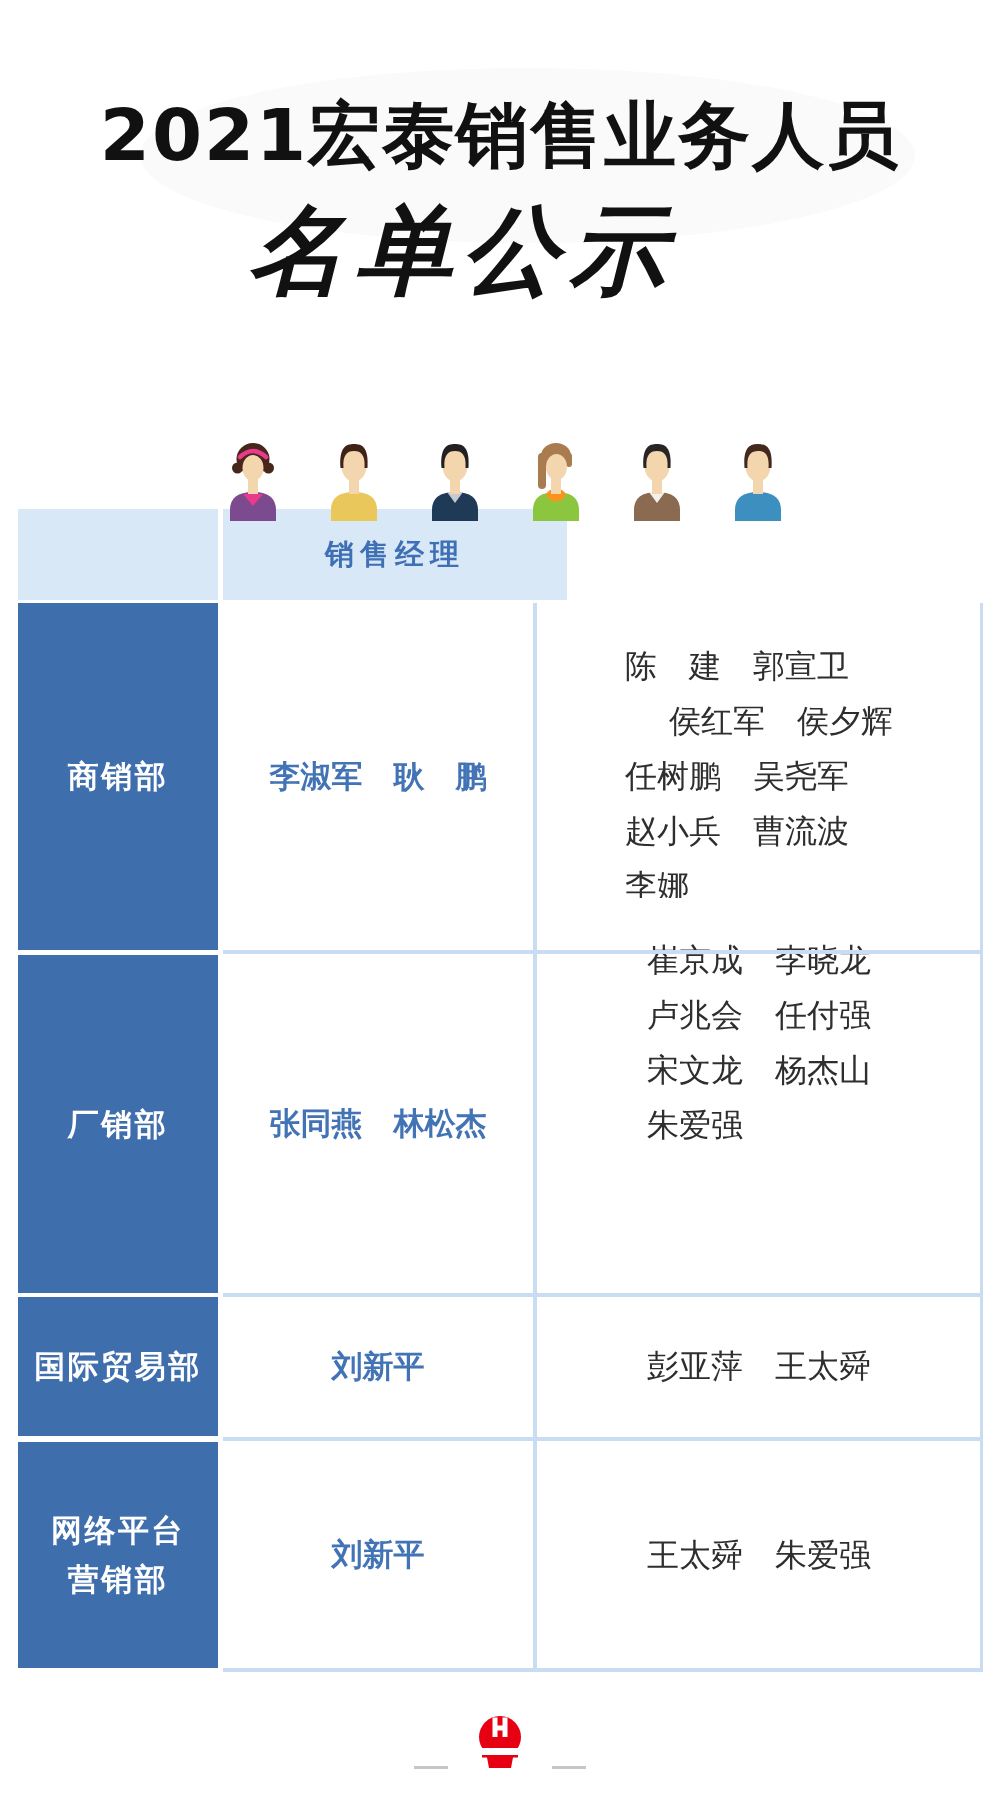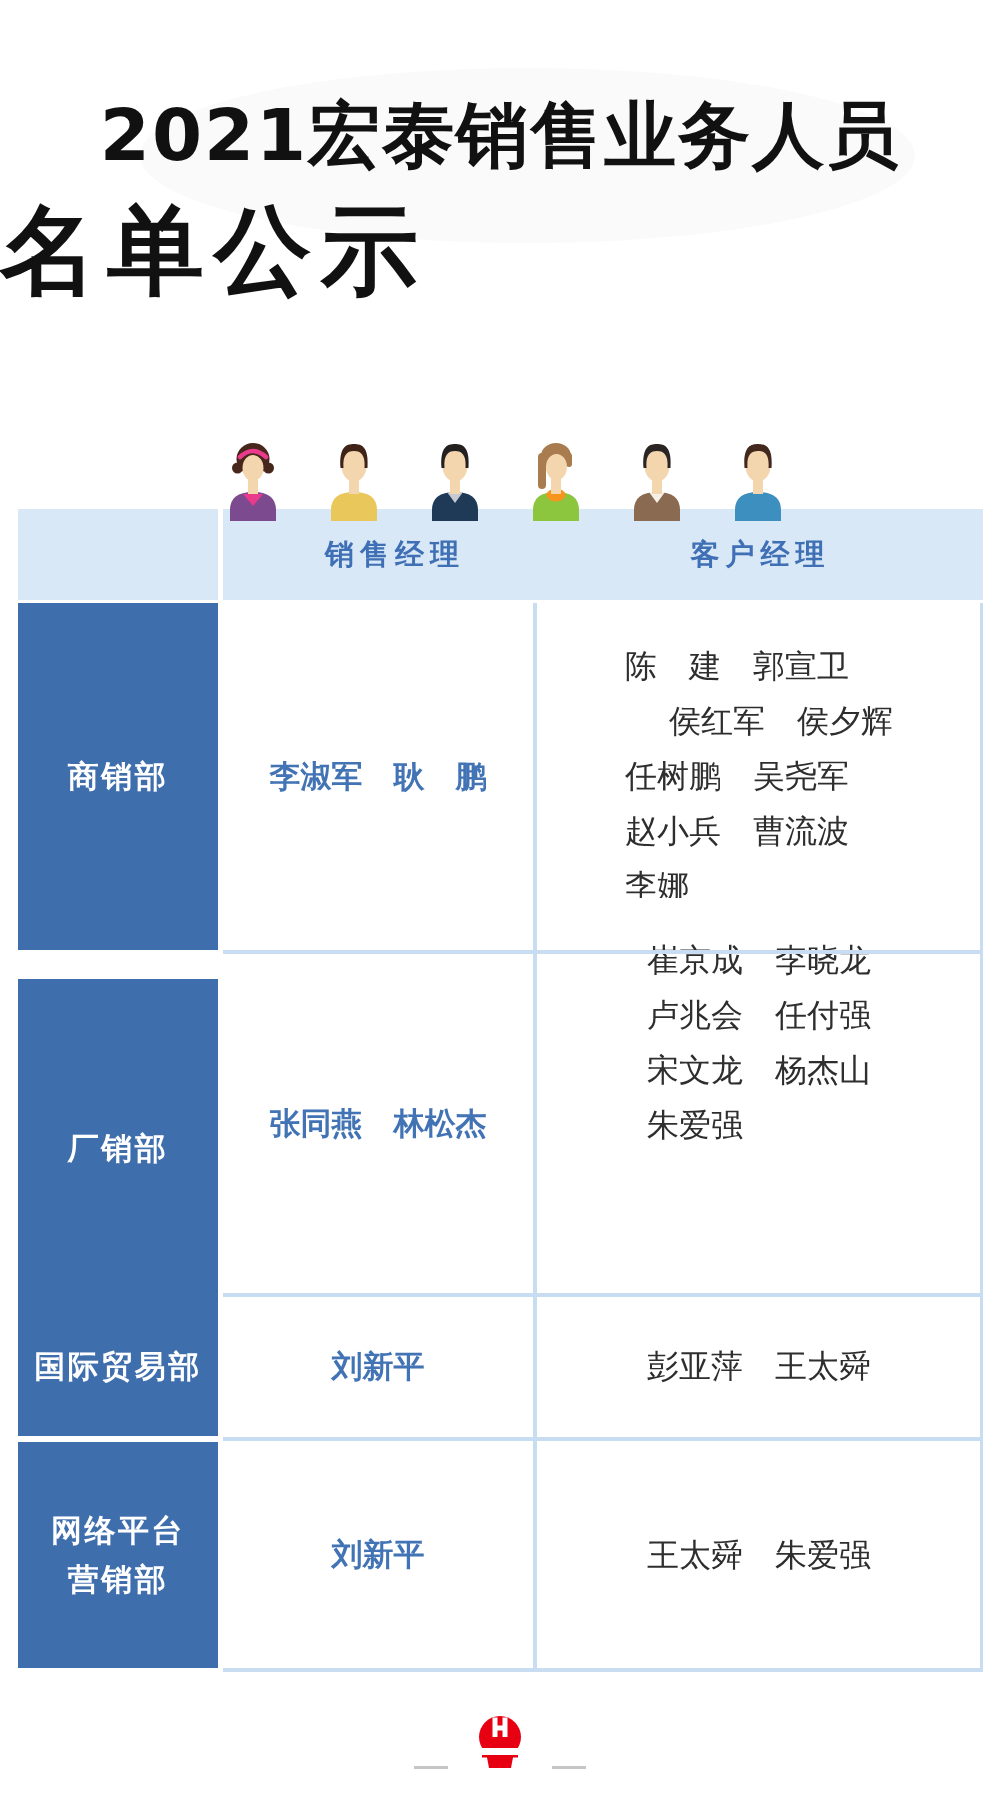--- a/index.html
+++ b/index.html
@@ -22,23 +22,23 @@
   .blob{
     position:absolute;left:140px;top:68px;width:775px;height:175px;
     background:#fafafa;border-radius:50%;
   }
   .title1{
     position:absolute;left:0;top:96px;width:1000px;text-align:center;
     font-size:72px;font-weight:900;letter-spacing:2px;color:var(--title-text);
     line-height:1.1;white-space:nowrap;
   }
   .title2{
-    position:absolute;left:0;top:198px;width:924px;
+    position:absolute;left:0;top:198px;width:924px;text-align:center;
     font-size:97px;font-weight:900;letter-spacing:10px;color:var(--title-text);
-    line-height:1.1;white-space:nowrap;
+    line-height:1.1;white-space:nowrap;font-style:italic;
   }
   .avatar{position:absolute;top:435px;width:60px;height:86px;z-index:3;}
   .avatar svg{display:block;width:60px;height:86px;}
   .hdr-cell{
     position:absolute;top:509px;height:91px;background:var(--header-bg);
     display:flex;align-items:center;justify-content:center;z-index:1;
     font-size:29px;font-weight:700;letter-spacing:6px;color:var(--header-text);
   }
   .dept-cell{
     position:absolute;left:18px;width:200px;background:var(--accent-blue);
@@ -130,37 +130,36 @@
           <path d="M7,86 V75 Q7,57 30,57 Q53,57 53,75 V86 Z" fill="#3d8fbf"></path>
           <rect x="25" y="42" width="10" height="17" fill="#f3d6ae"></rect>
           <ellipse cx="30" cy="31" rx="12.5" ry="15.5" fill="#f3d6ae"></ellipse>
           <path d="M16.5,33 C15,12 22,9 30,9 C38,9 45,12 43.5,33 L40.5,33 C41.5,20 37,16 30,16 C23,16 18.5,20 19.5,33 Z" fill="#43291d"></path>
         </svg>
       </div>
     </div>
 
   <div class="hdr-cell" style="left:18px;width:200px;"></div>
   <div class="hdr-cell" style="left:223px;width:344px;">销售经理</div>
-  <div class="hdr-cell" style="left:538px;width:445px;">客户经理</div>
 
   <div id="table-body">
       <div class="dept-cell" style="top: 603px; height: 347px;">
         <div class="dept-line">商销部</div>
       </div>
       <div class="mgr-cell" style="top: 603px; height: 347px;">李淑军　耿　鹏</div>
       <div class="cust-cell" style="top: 603px; height: 347px;">
         <div class="cust-block">
           <div class="cust-line" style="line-height: 55px;">陈　建　郭宣卫</div>
           <div class="cust-line" style="line-height: 55px; margin-left: 44px;">侯红军　侯夕辉</div>
           <div class="cust-line" style="line-height: 55px;">任树鹏　吴尧军</div>
           <div class="cust-line" style="line-height: 55px;">赵小兵　曹流波</div>
           <div class="cust-line" style="line-height: 55px;">李娜</div>
         </div>
       </div>
-      <div class="dept-cell" style="top: 955px; height: 338px; margin-top: 24px;">
+      <div class="dept-cell" style="top: 955px; height: 338px;">
         <div class="dept-line">厂销部</div>
       </div>
       <div class="mgr-cell" style="top: 955px; height: 338px;">张同燕　林松杰</div>
       <div class="cust-cell" style="top: 898px; height: 290px;">
         <div class="cust-block">
           <div class="cust-line" style="line-height: 55px;">崔京成　李晓龙</div>
           <div class="cust-line" style="line-height: 55px;">卢兆会　任付强</div>
           <div class="cust-line" style="line-height: 55px;">宋文龙　杨杰山</div>
           <div class="cust-line" style="line-height: 55px;">朱爱强</div>
         </div>

